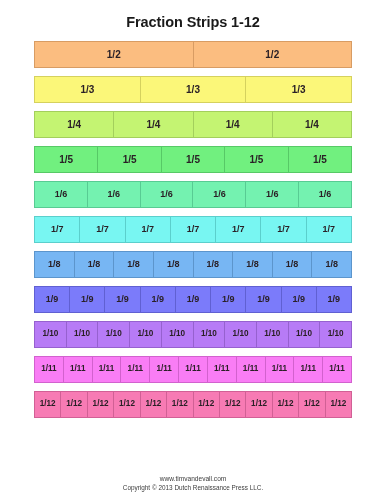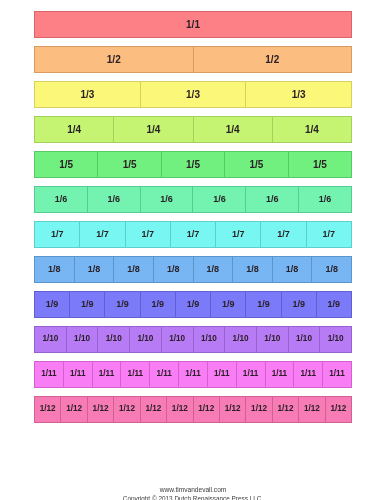--- a/index.html
+++ b/index.html
@@ -86,25 +86,23 @@
   .footer-line2 {
     font-size: 6.4px;
     line-height: 9px;
   }
 </style>
 </head>
 <body>
 
 <div class="page">
 
+  <h1 class="title">Fraction Strips 1-12</h1>
 
   <div class="strips">
-      <div class="strip" data-den="1">
-        <div class="cell" style="background: rgb(252, 128, 134); border-color: rgb(217, 100, 108);">1/1</div>
-      </div>
       <div class="strip" data-den="2">
         <div class="cell" style="background: rgb(251, 189, 128); border-color: rgb(216, 156, 99);">1/2</div>
         <div class="cell" style="background: rgb(251, 189, 128); border-color: rgb(216, 156, 99);">1/2</div>
       </div>
       <div class="strip" data-den="3">
         <div class="cell" style="background: rgb(251, 247, 121); border-color: rgb(213, 209, 94);">1/3</div>
         <div class="cell" style="background: rgb(251, 247, 121); border-color: rgb(213, 209, 94);">1/3</div>
         <div class="cell" style="background: rgb(251, 247, 121); border-color: rgb(213, 209, 94);">1/3</div>
       </div>
       <div class="strip" data-den="4">

